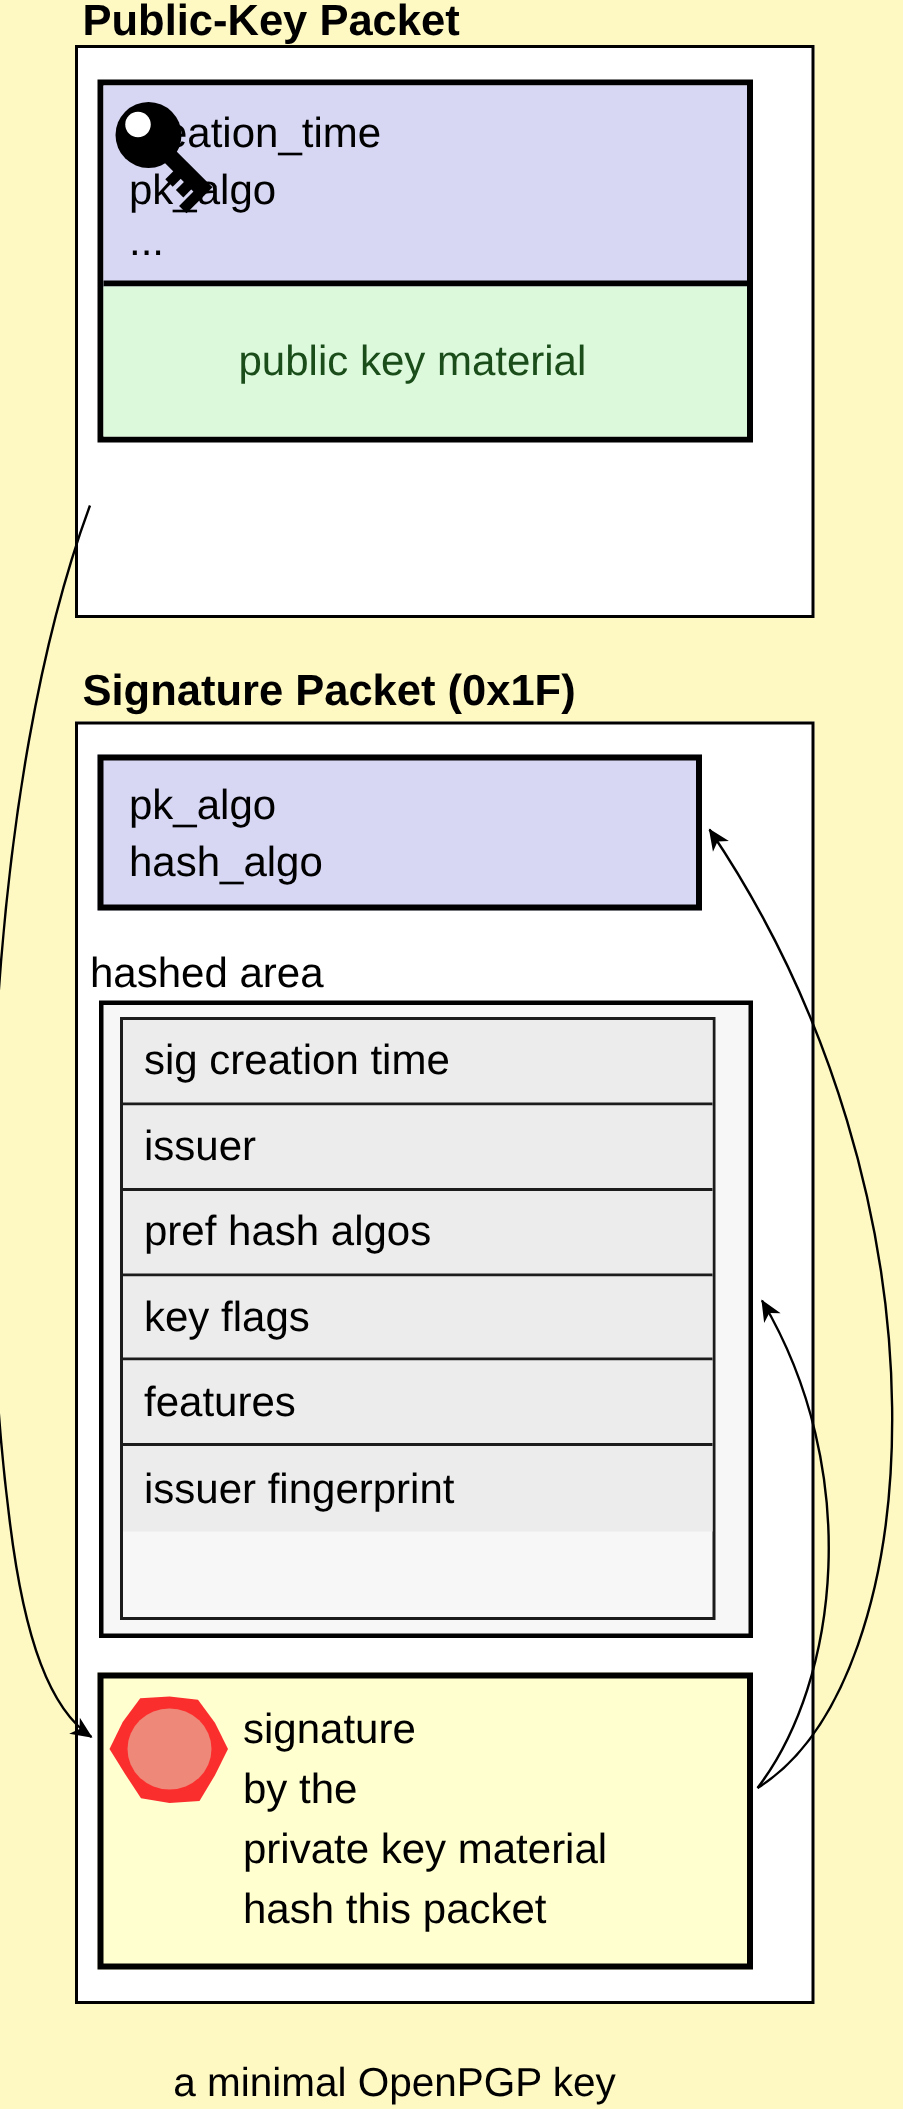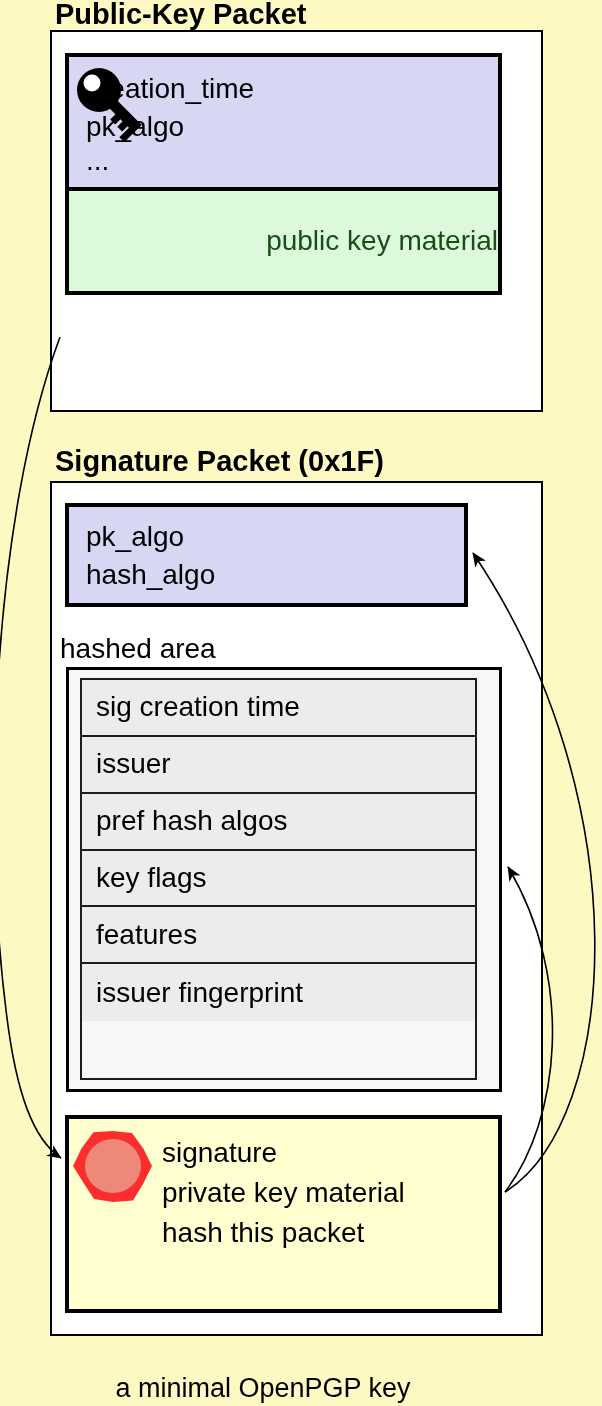--- a/index.html
+++ b/index.html
@@ -43,21 +43,21 @@
 
   <div class="outer-box" style="left:50px;top:30px;width:489px;height:378px;"></div>
 
   <div class="inner-box" style="left:65px;top:53px;width:437px;height:242px;">
     <div class="hdr-fill" style="height:134px;border-bottom:4px solid #000;box-sizing:border-box;
          padding:13px 0 0 17px;">
       <div class="field-text">creation_time</div>
       <div class="field-text">pk_algo</div>
       <div class="field-text" style="line-height:30px;">...</div>
     </div>
-    <div class="keymat" style="height:100px;justify-content:flex-end;">
+    <div class="keymat" style="height:100px;">
 
       <svg class="abs" style="left:6px;top:10px;" width="70" height="84" viewBox="0 0 70 84" aria-hidden="true">
         <circle cx="24" cy="23" r="22" fill="#000"></circle>
         <circle cx="17" cy="16" r="8.5" fill="#fff"></circle>
         <g transform="translate(26,25) rotate(45)">
           <rect x="0" y="-5.5" width="52" height="11" fill="#000"></rect>
           <rect x="26" y="4" width="7" height="9" fill="#000"></rect>
           <rect x="36" y="4" width="7" height="9" fill="#000"></rect>
           <rect x="45" y="4" width="7" height="15" fill="#000"></rect>
         </g>
@@ -91,20 +91,21 @@
   <div class="inner-box sig-box" style="left:65px;top:1115px;width:437px;height:198px;"></div>
 
   <svg class="abs" style="left:71px;top:1124px;" width="84" height="84" viewBox="-42 -42 84 84" aria-hidden="true">
     <path d="M 39,0 L 30.3,17.5 L 20,34.6 L 0,36 L -19,32.9 L -29.4,17
              L -40,0 L -31.2,-18 L -19.5,-33.8 L 0,-35 L 19,-32.9 L 30.3,-17.5 Z" fill="#fb2e2e"></path>
     <ellipse cx="0" cy="0" rx="28" ry="27" fill="#ee8878"></ellipse>
   </svg>
 
   <div class="abs sig-text" style="left:162px;top:1133px;">
     <div>signature</div>
+    <div>by the</div>
     <div>private key material</div>
     <div>hash this packet</div>
   </div>
 
   <svg class="overlay" width="602" height="1406" viewBox="0 0 602 1406" aria-hidden="true">
     <defs>
       <marker id="arrow" viewBox="0 0 10 10" refX="9" refY="5" markerWidth="10" markerHeight="10" orient="auto-start-reverse">
         <path d="M0.5,1 L9.5,5 L0.5,9 L3,5 Z" fill="#000"></path>
       </marker>
     </defs>

